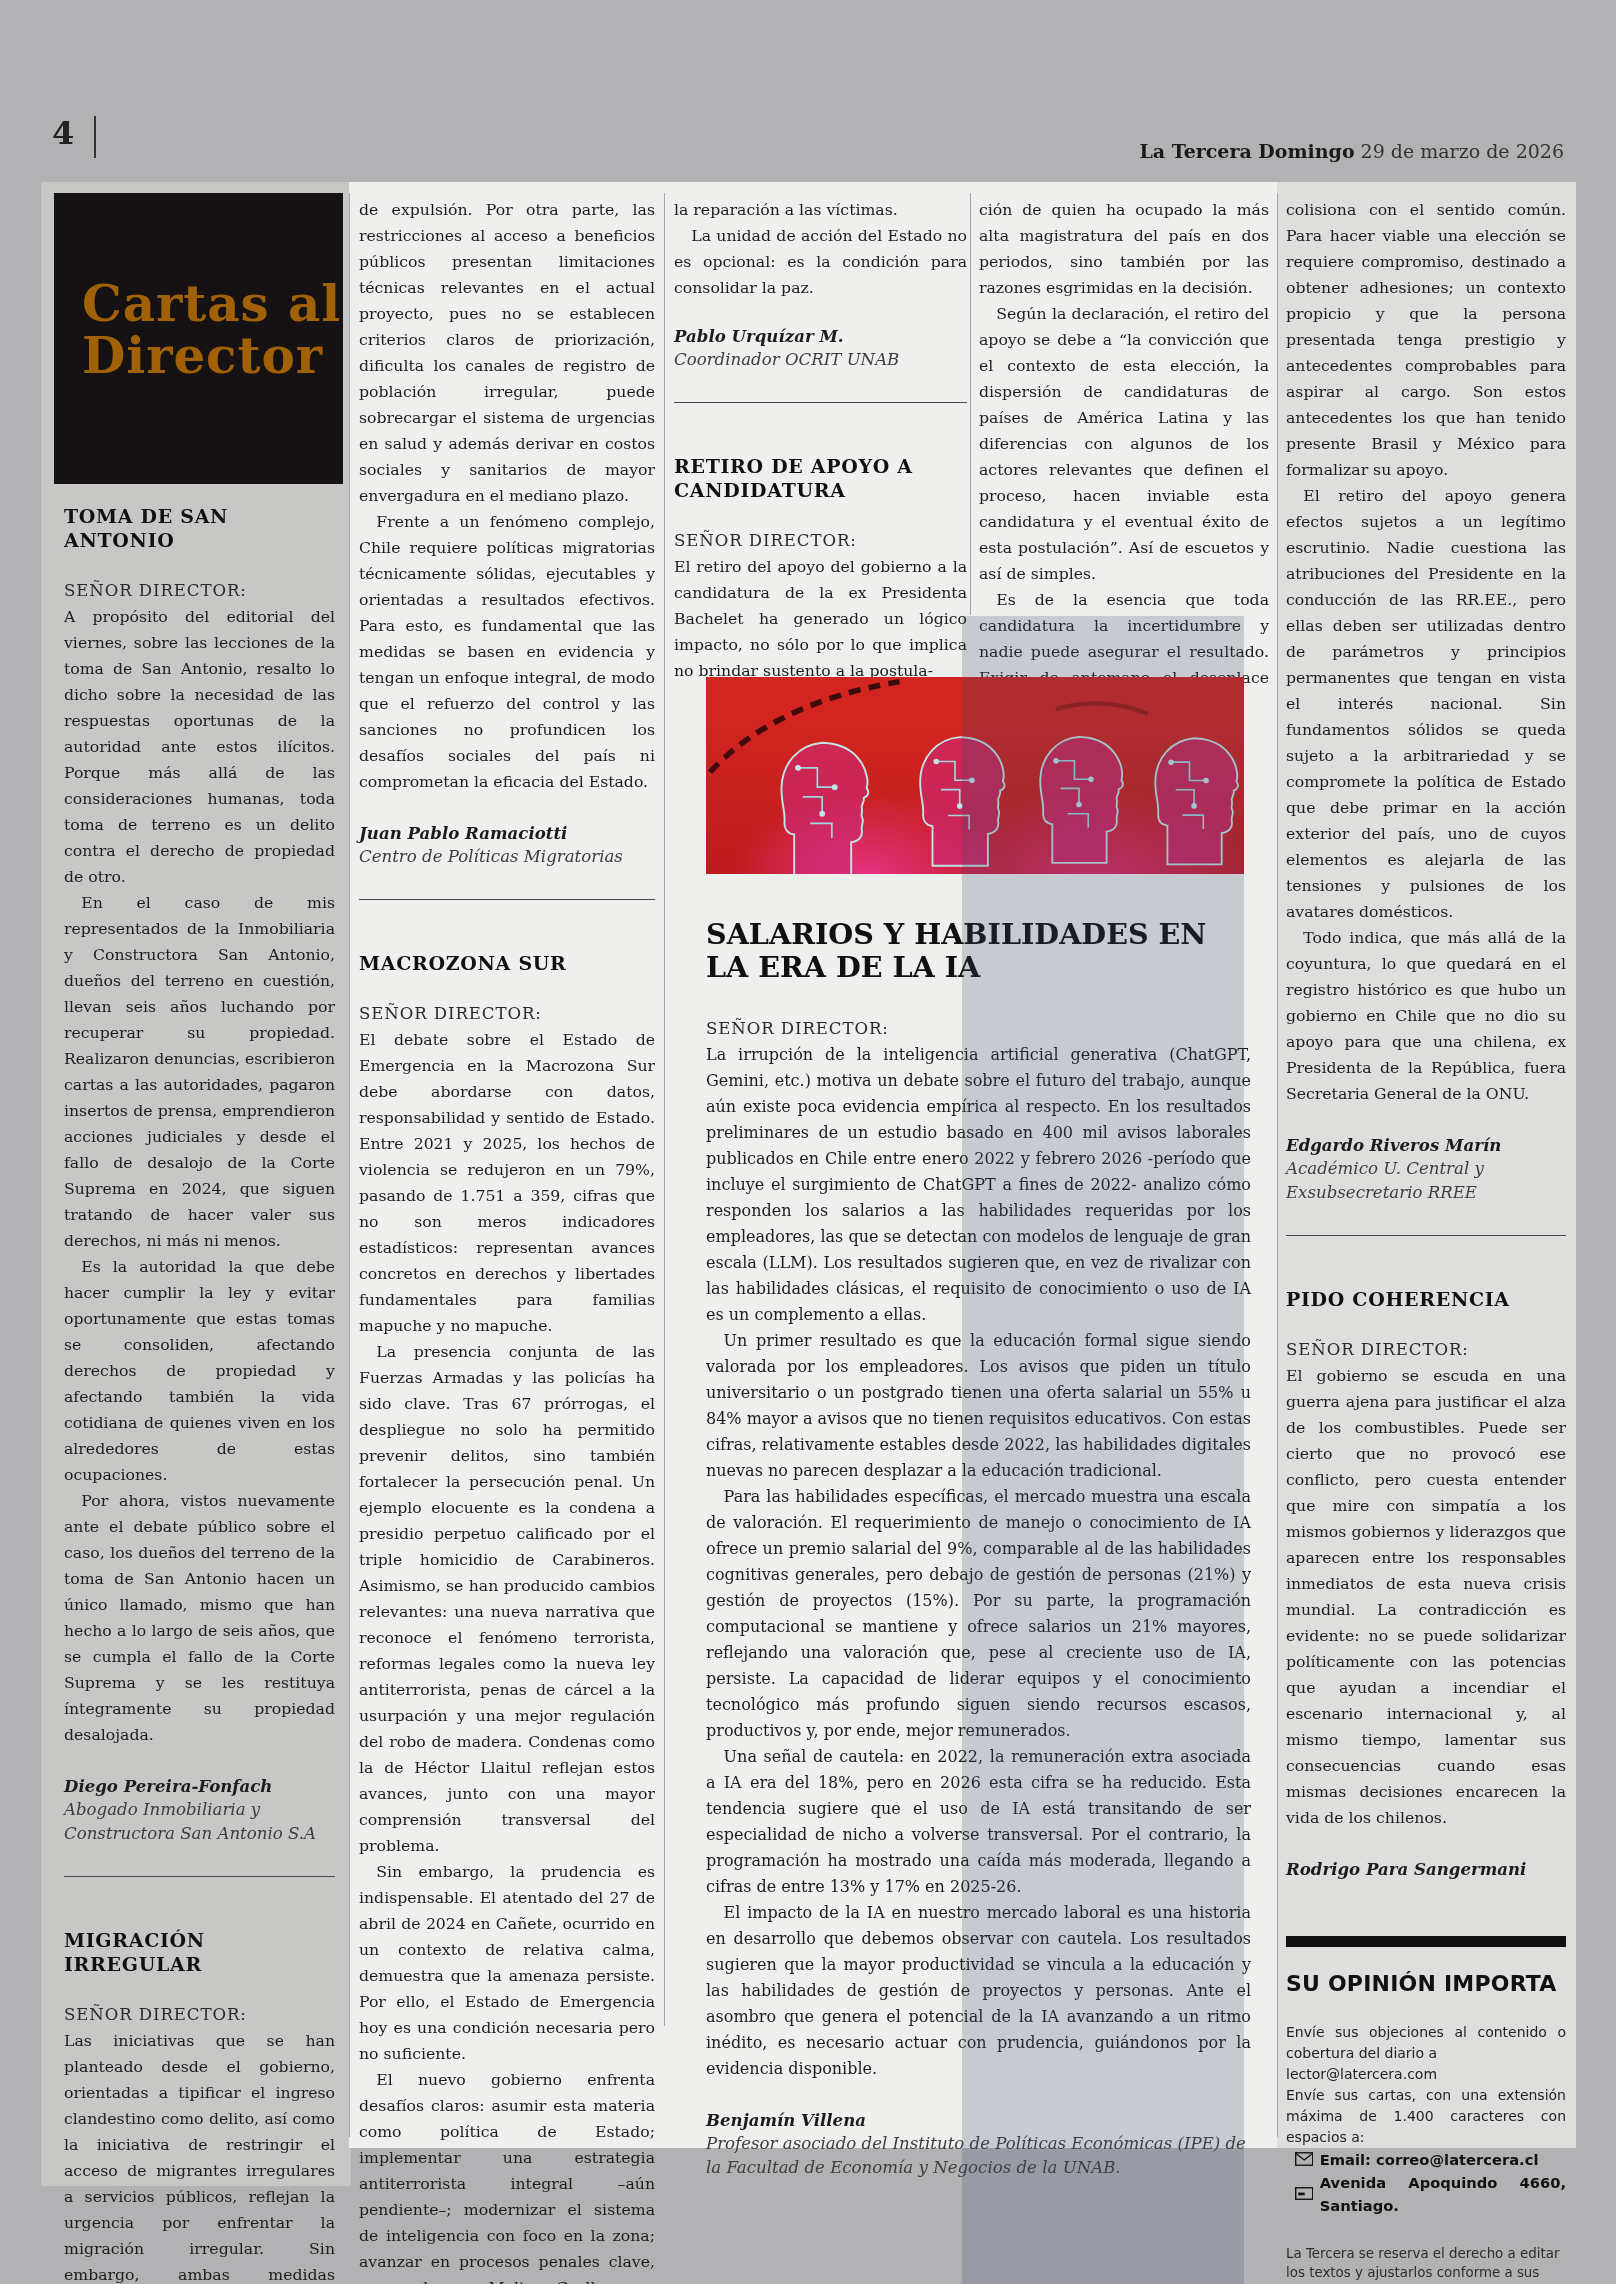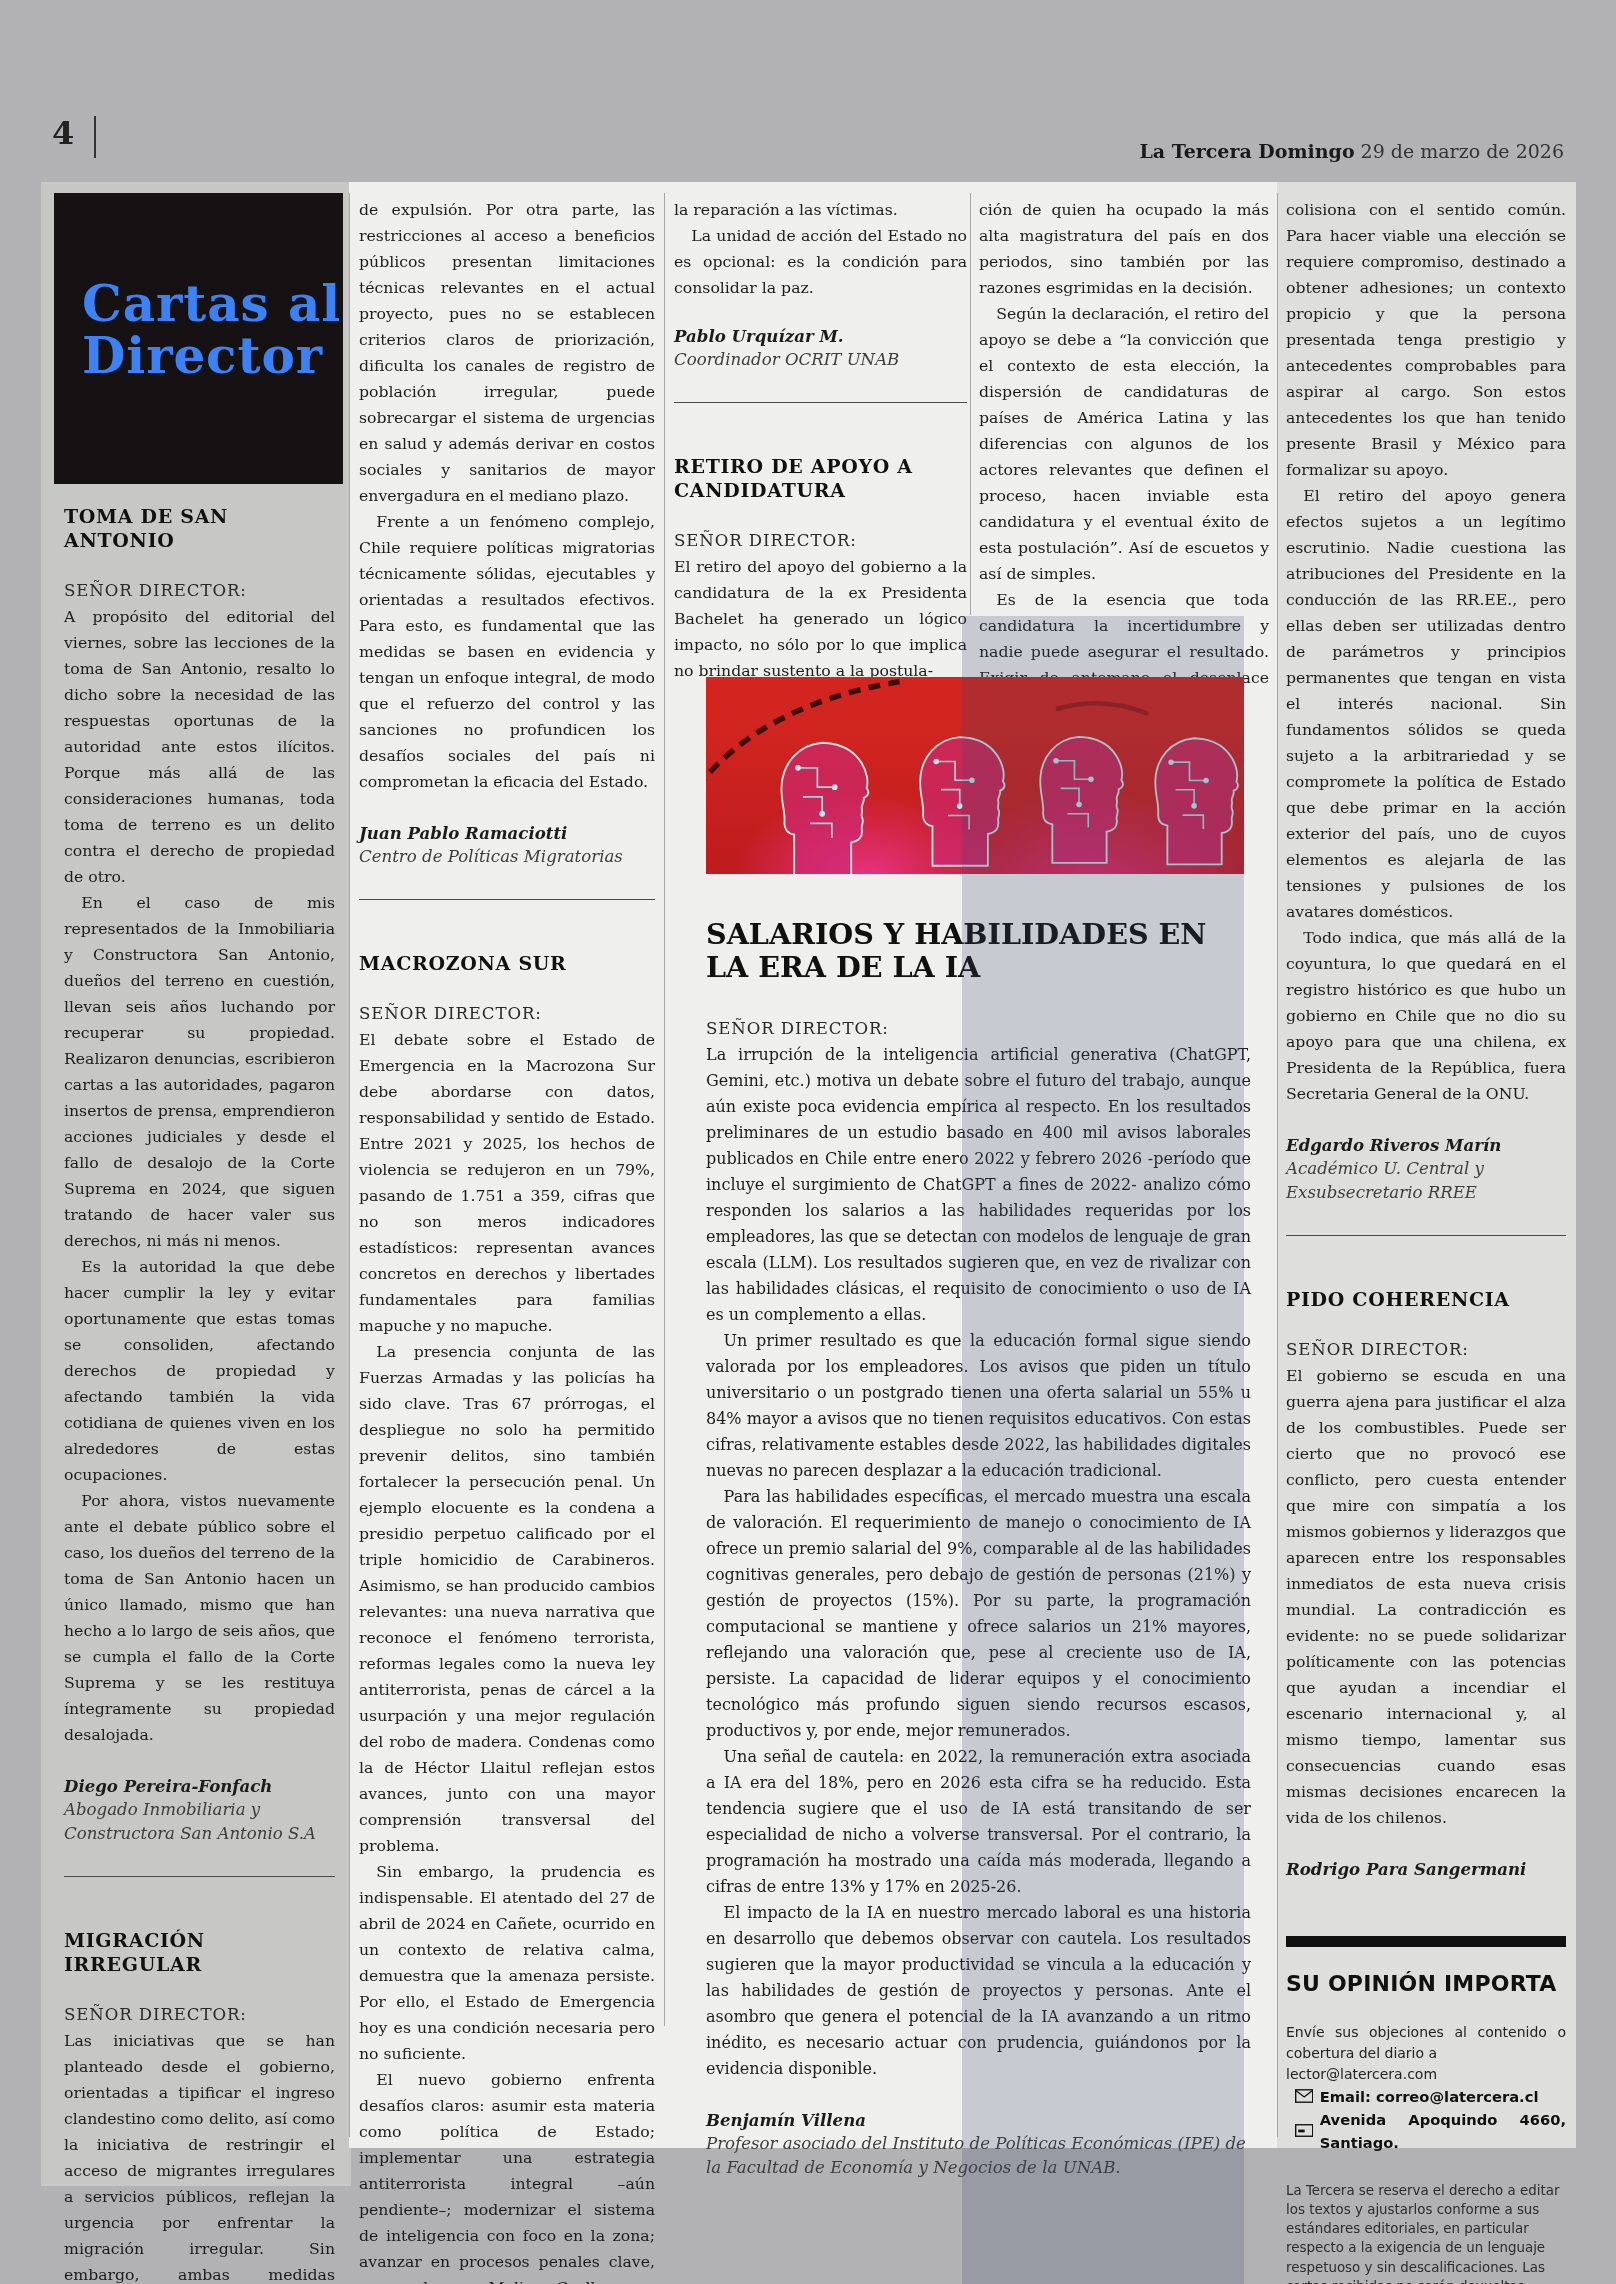--- a/index.html
+++ b/index.html
@@ -9,21 +9,21 @@
   .col1panel{position:absolute;left:41px;top:182px;width:310px;height:2004px;background:#c7c7c6;}
   .col5panel{position:absolute;left:1277px;top:182px;width:299px;height:1966px;background:#dededc;}
 
   .pagenum{position:absolute;left:52px;top:114px;font-size:32px;font-weight:bold;color:#222;}
   .pagenum-bar{position:absolute;left:94px;top:116px;width:1.8px;height:42px;background:#333;}
   .masthead{position:absolute;right:52px;top:140px;font-size:19px;color:#333;white-space:nowrap;}
   .masthead b{color:#1a1a1a;}
 
   .blackbox{position:absolute;left:54px;top:193px;width:289px;height:291px;background:#161112;}
   .blackbox .t{margin:85px 0 12px 28px;font-size:50px;line-height:52px;font-weight:bold;
-               color:#3b82f6;letter-spacing:0.9px;}
+               color:#a16207;letter-spacing:0.9px;}
 
   .colrule{position:absolute;width:1.4px;background:#a6a6a6;}
 
   .coltext{position:absolute;font-size:15.7px;line-height:26px;}
   .coltext p{margin:0;text-align:justify;}
   .coltext p.ind{text-indent:1.1em;}
   .lheading{font-weight:bold;font-size:19px;letter-spacing:0.7px;line-height:24px;margin:0 0 26px 0;color:#111;}
   .salut{font-size:16.6px;letter-spacing:0.9px;margin:0 0 0.9px 0;color:#2a2a2a;}
   .sig{margin-top:26px;}
   .sig .nm{font-weight:bold;font-style:italic;font-size:16.6px;line-height:24px;}
@@ -146,20 +146,21 @@
     <p>El gobierno se escuda en una guerra ajena para justificar el alza de los combustibles. Puede ser cierto que no provocó ese conflicto, pero cuesta entender que mire con simpatía a los mismos gobiernos y liderazgos que aparecen entre los responsables inmediatos de esta nueva crisis mundial. La contradicción es evidente: no se puede solidarizar políticamente con las potencias que ayudan a incendiar el escenario internacional y, al mismo tiempo, lamentar sus consecuencias cuando esas mismas decisiones encarecen la vida de los chilenos.</p>
     <div class="sig">
       <div class="nm">Rodrigo Para Sangermani</div>
     </div>
 
     <div class="opinion">
       <div class="bar"></div>
       <div class="ttl">SU OPINIÓN IMPORTA</div>
       <p class="ln">Envíe sus objeciones al contenido o cobertura del diario a</p>
       <p class="ln">lector@latercera.com</p>
+      <p class="ln">Envíe sus cartas, con una extensión máxima de 1.400 caracteres con espacios a:</p>
       <p class="contact">
         <svg class="icn" width="18.4" height="14" viewBox="0 0 40 30">
           <rect x="1.5" y="1.5" width="37" height="27" fill="none" stroke="#111" stroke-width="3"></rect>
           <path d="M2 3 L20 17 L38 3" fill="none" stroke="#111" stroke-width="3"></path>
         </svg>
         <span>Email: correo@latercera.cl</span>
       </p>
       <p class="contact">
         <svg class="icn" width="18.4" height="13" viewBox="0 0 40 28">
           <rect x="1.5" y="1.5" width="37" height="25" fill="none" stroke="#111" stroke-width="3"></rect>

